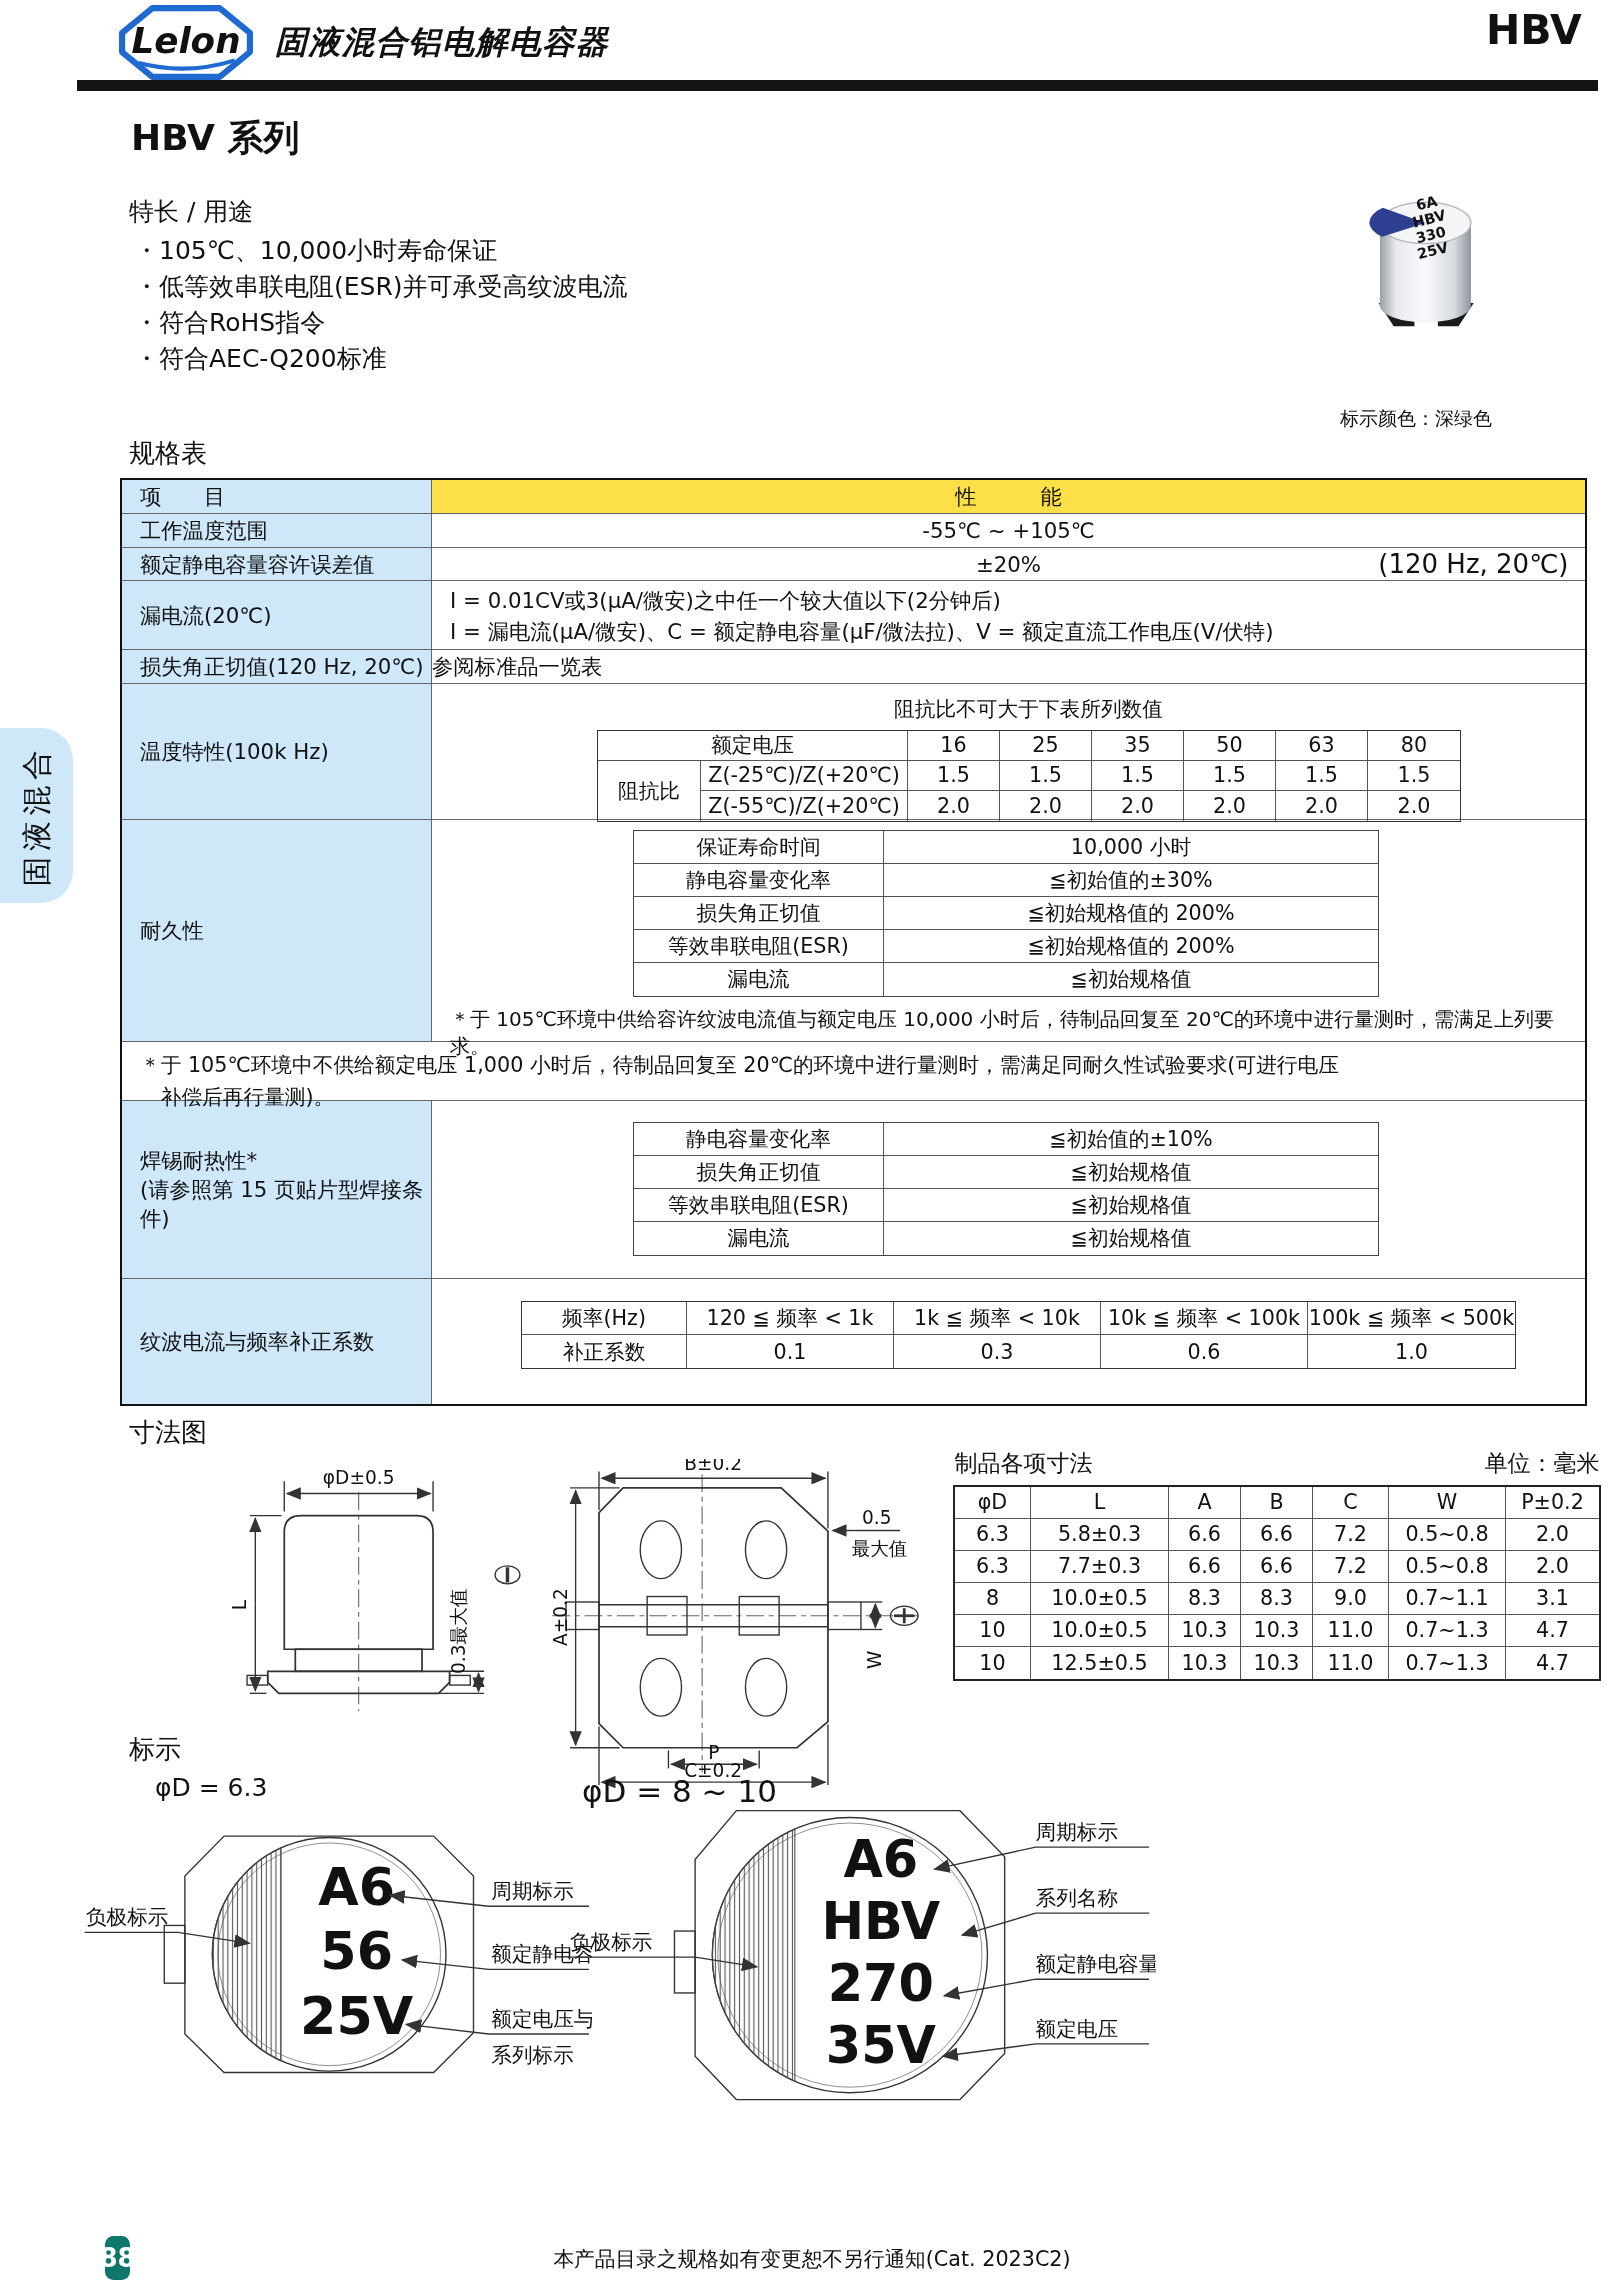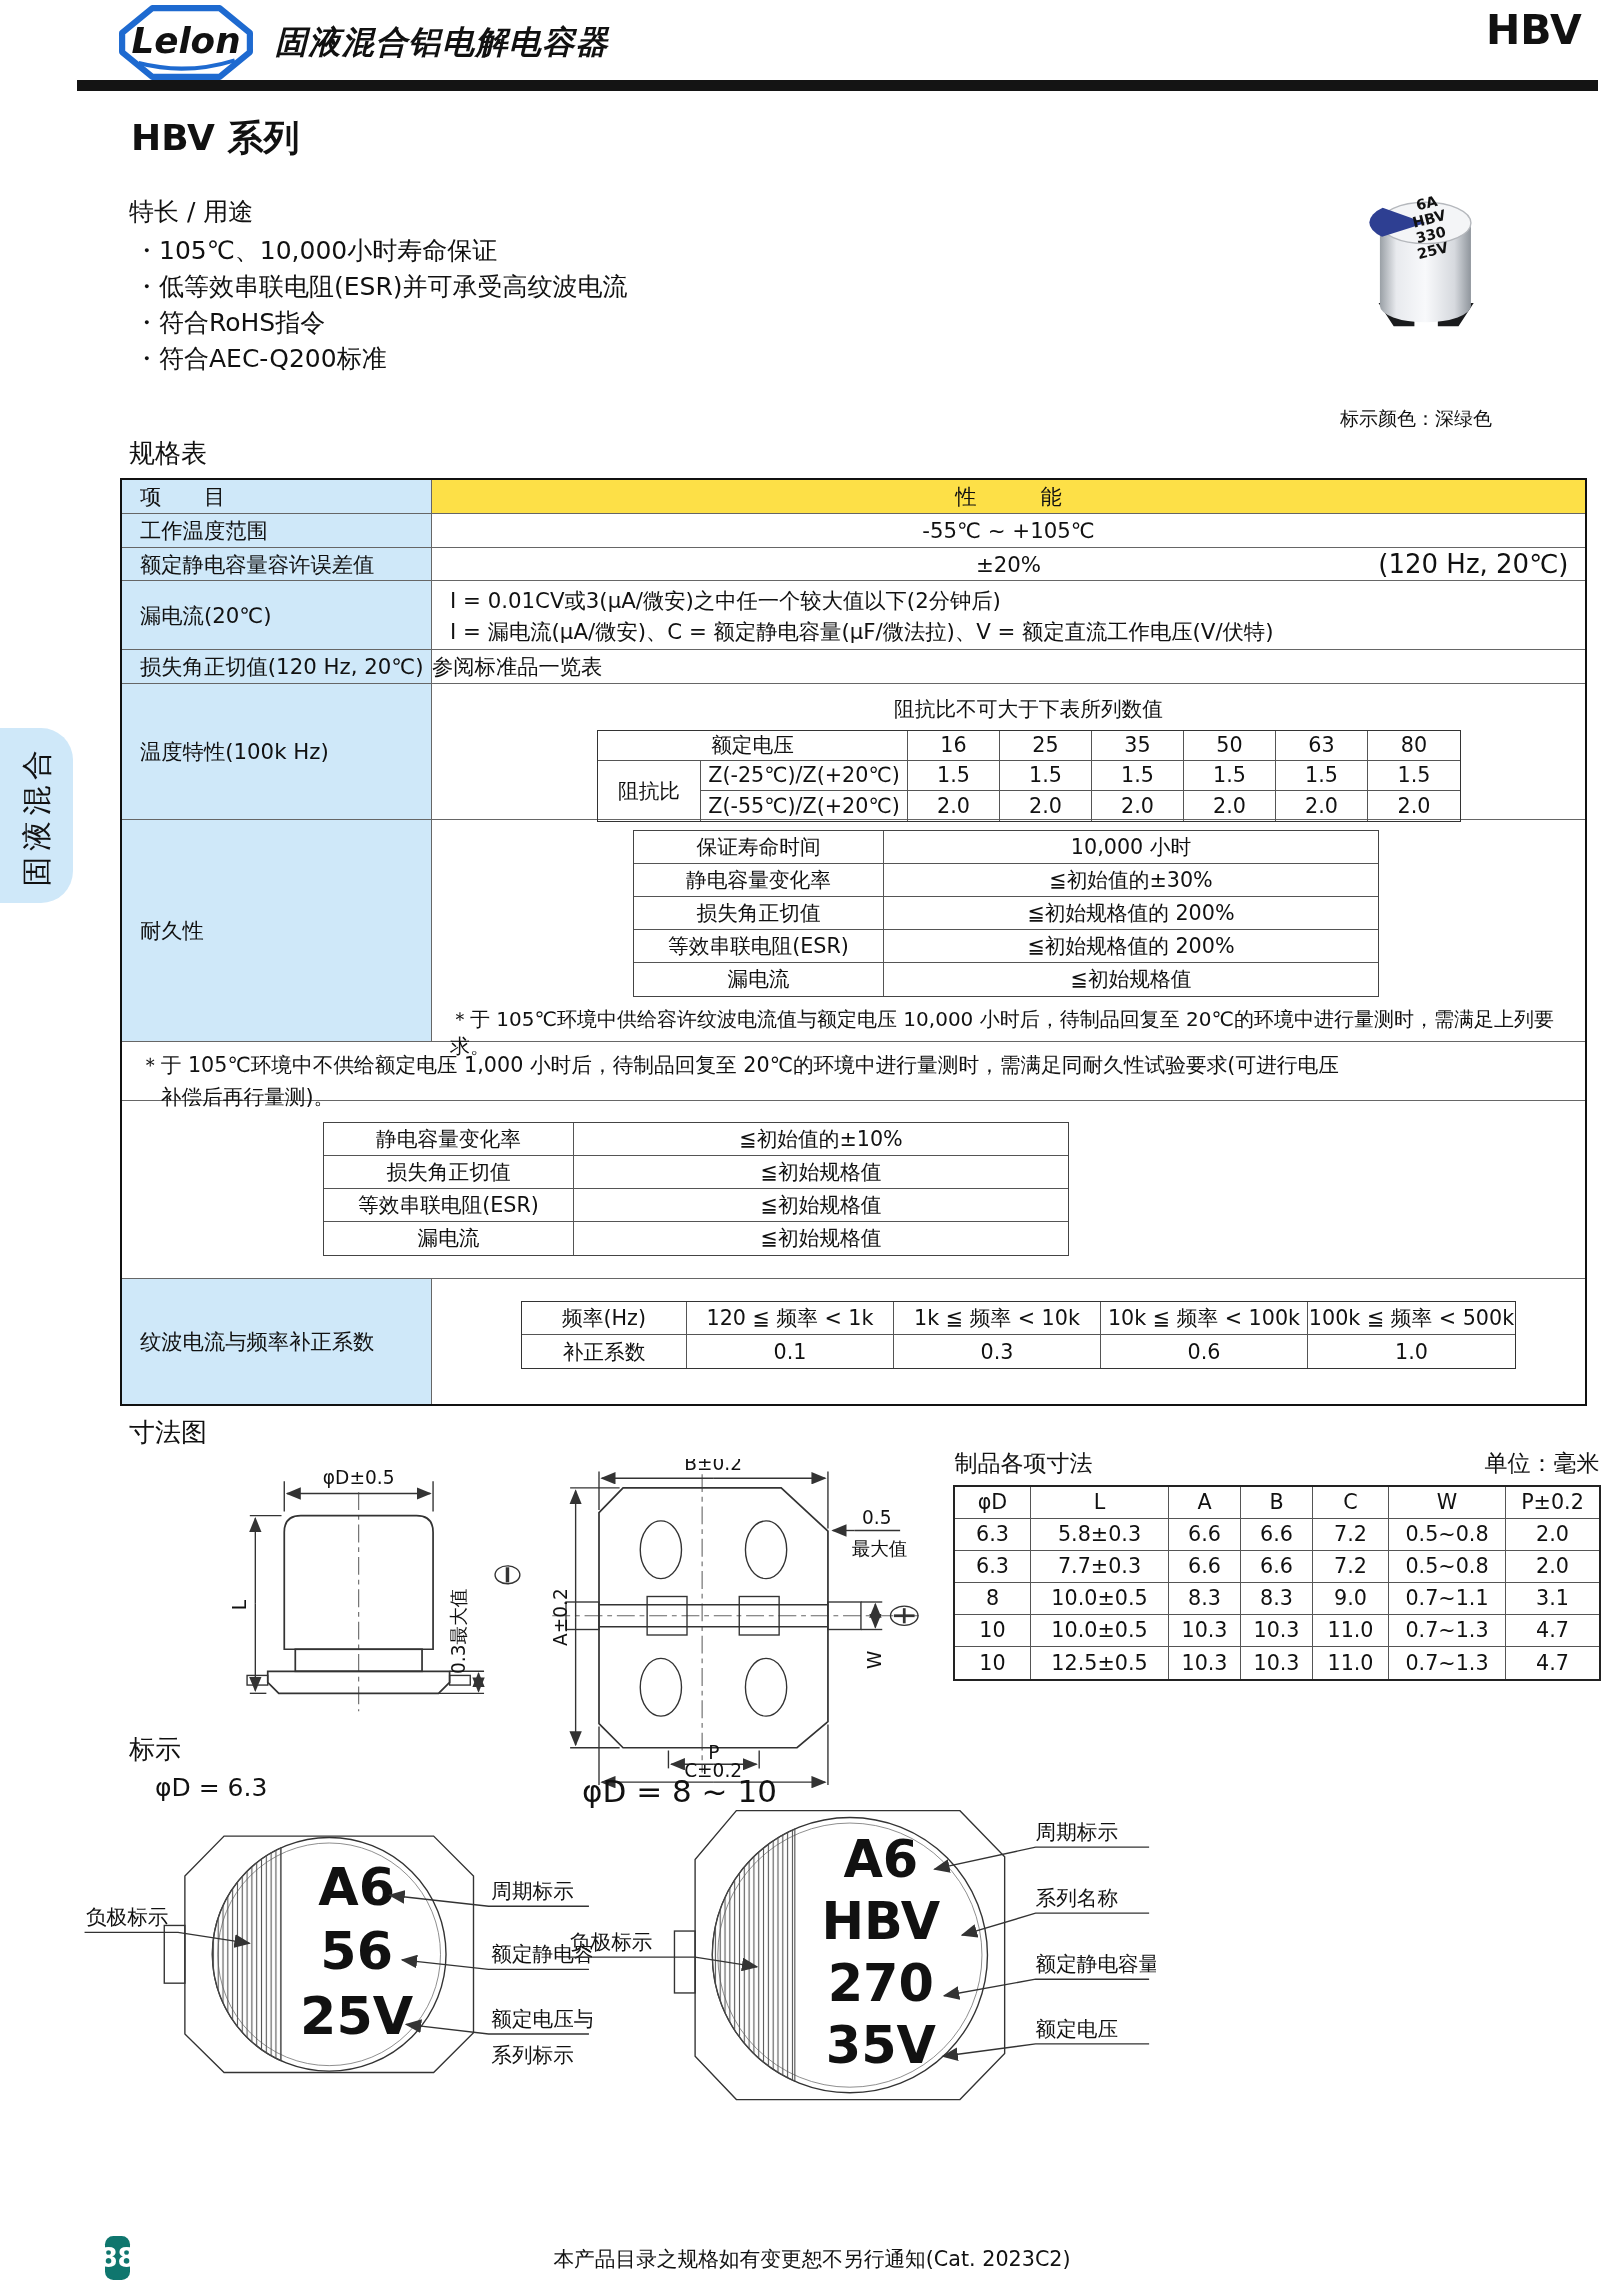--- a/index.html
+++ b/index.html
@@ -203,20 +203,22 @@
         <div class="enote">＊于 105℃环境中供给容许纹波电流值与额定电压 10,000 小时后，待制品回复至 20℃的环境中进行量测时，需满足上列要求。</div>
       </div>
     </div>
 
     <div class="srow" style="height:59px">
       <div class="val blk shelf-note pre">＊于 105℃环境中不供给额定电压 1,000 小时后，待制品回复至 20℃的环境中进行量测时，需满足同耐久性试验要求(可进行电压
 　补偿后再行量测)。</div>
     </div>
 
     <div class="srow" style="height:178px">
+      <div class="lbl pre">焊锡耐热性*
+(请参照第 15 页贴片型焊接条件)</div>
       <div class="val blk">
         <div class="stab">
           <div class="ecell">静电容量变化率</div>
           <div class="ecell bR0">≦初始值的±10%</div>
           <div class="ecell">损失角正切值</div>
           <div class="ecell bR0">≦初始规格值</div>
           <div class="ecell">等效串联电阻(ESR)</div>
           <div class="ecell bR0">≦初始规格值</div>
           <div class="ecell bB0">漏电流</div>
           <div class="ecell bB0 bR0">≦初始规格值</div>

